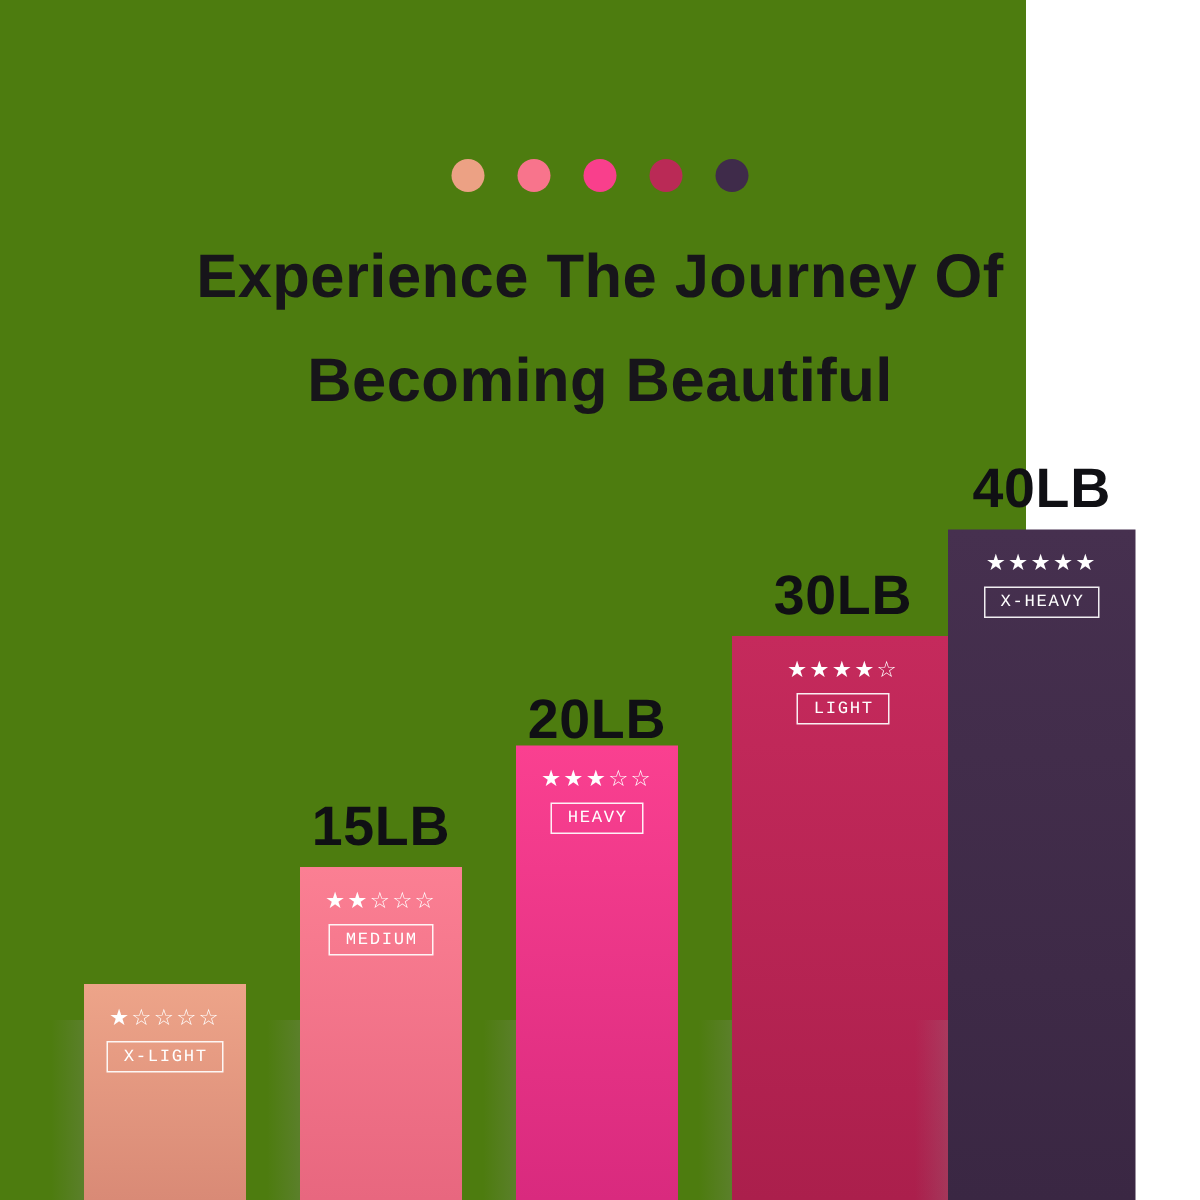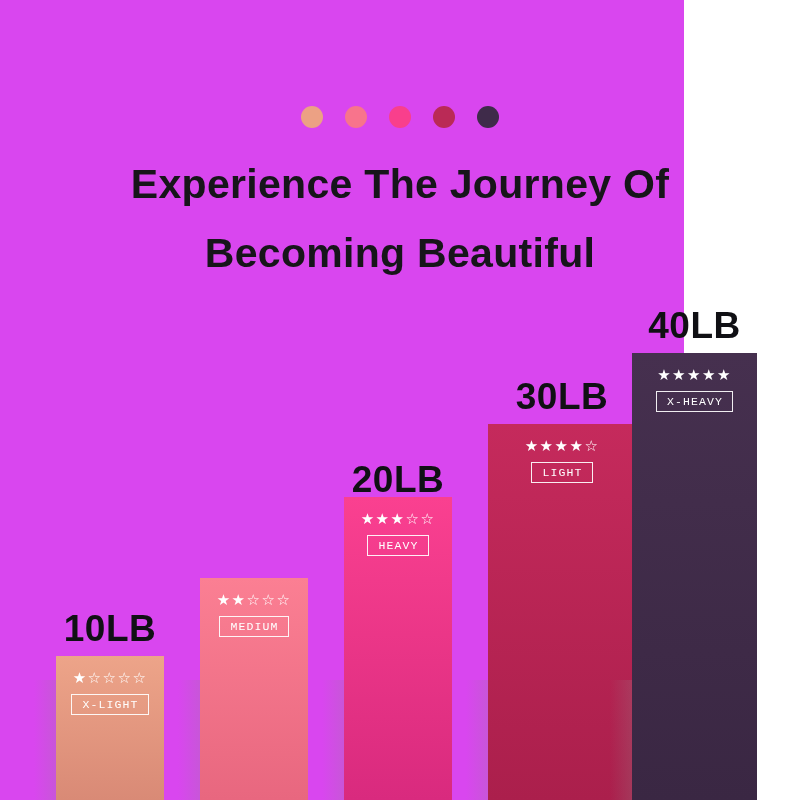--- a/index.html
+++ b/index.html
@@ -12,21 +12,21 @@
     height: 800px;
     overflow: hidden;
     font-family: "Liberation Sans", sans-serif;
     position: relative;
   }
 
   #infographic {
     position: relative;
     width: 684px;
     height: 800px;
-    background: #d946ef;
+    background: #4d7c0f;
   }
 
   
   .dot-row {
     position: absolute;
     top: 106px;
     left: 0;
     width: 800px;
     display: flex;
     justify-content: center;
@@ -128,28 +128,28 @@
     </div>
 
   <div class="headline">
     <span class="line">Experience The Journey Of</span>
     <span class="line">Becoming Beautiful</span>
   </div>
 
   <div class="chart">
       <div class="bar-group" style="left: 56px; width: 108px; height: 200px;">
         <div class="bar-shadow" style="left: -22px; background: linear-gradient(to left, rgba(140, 140, 140, 0.22), rgba(140, 140, 140, 0));"></div>
-        <div class="weight-label" style="bottom: 150px;">10LB</div>
         <div class="bar" style="height: 144px; background: linear-gradient(rgb(237, 164, 137) 0%, rgb(217, 138, 118) 100%);">
           <div class="stars">★☆☆☆☆</div>
           <div class="badge">X-LIGHT</div>
         </div>
       </div>
       <div class="bar-group" style="left: 200px; width: 108px; height: 278px;">
         <div class="bar-shadow" style="left: -22px; background: linear-gradient(to left, rgba(140, 140, 140, 0.22), rgba(140, 140, 140, 0));"></div>
+        <div class="weight-label" style="bottom: 228px;">15LB</div>
         <div class="bar" style="height: 222px; background: linear-gradient(rgb(251, 127, 147) 0%, rgb(232, 103, 127) 100%);">
           <div class="stars">★★☆☆☆</div>
           <div class="badge">MEDIUM</div>
         </div>
       </div>
       <div class="bar-group" style="left: 344px; width: 108px; height: 359px;">
         <div class="bar-shadow" style="left: -22px; background: linear-gradient(to left, rgba(140, 140, 140, 0.22), rgba(140, 140, 140, 0));"></div>
         <div class="weight-label" style="bottom: 299px;">20LB</div>
         <div class="bar" style="height: 303px; background: linear-gradient(rgb(250, 64, 144) 0%, rgb(217, 42, 126) 100%);">
           <div class="stars">★★★☆☆</div>

